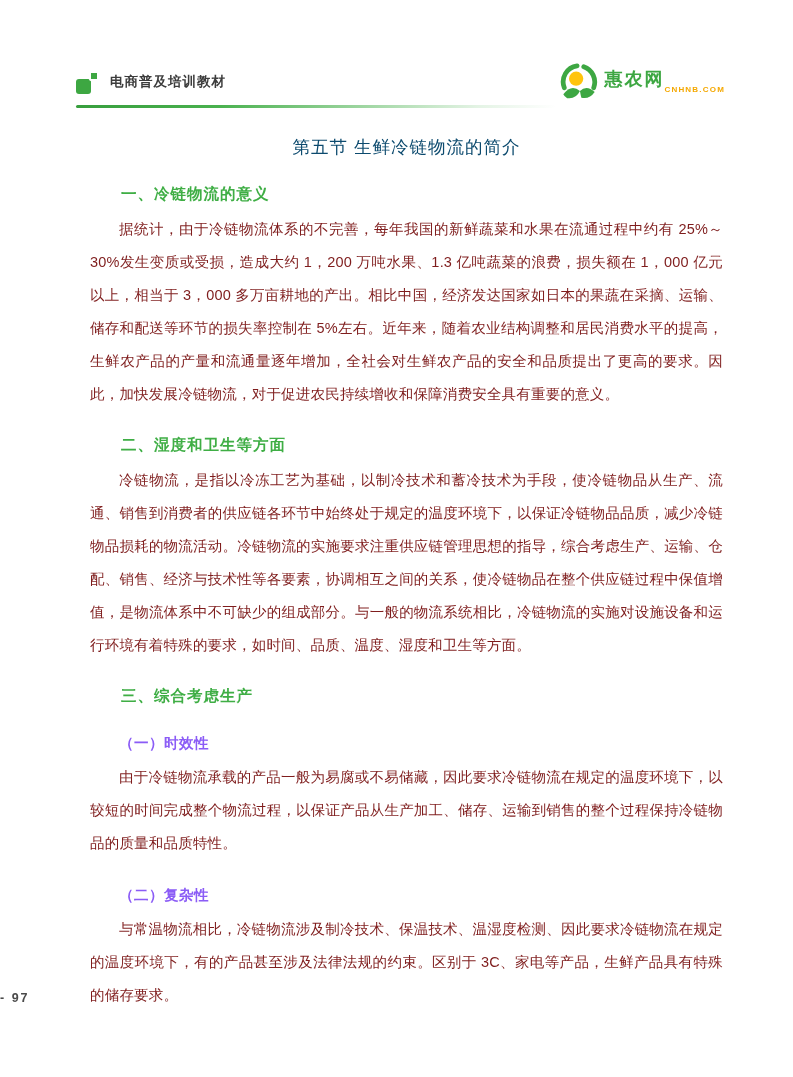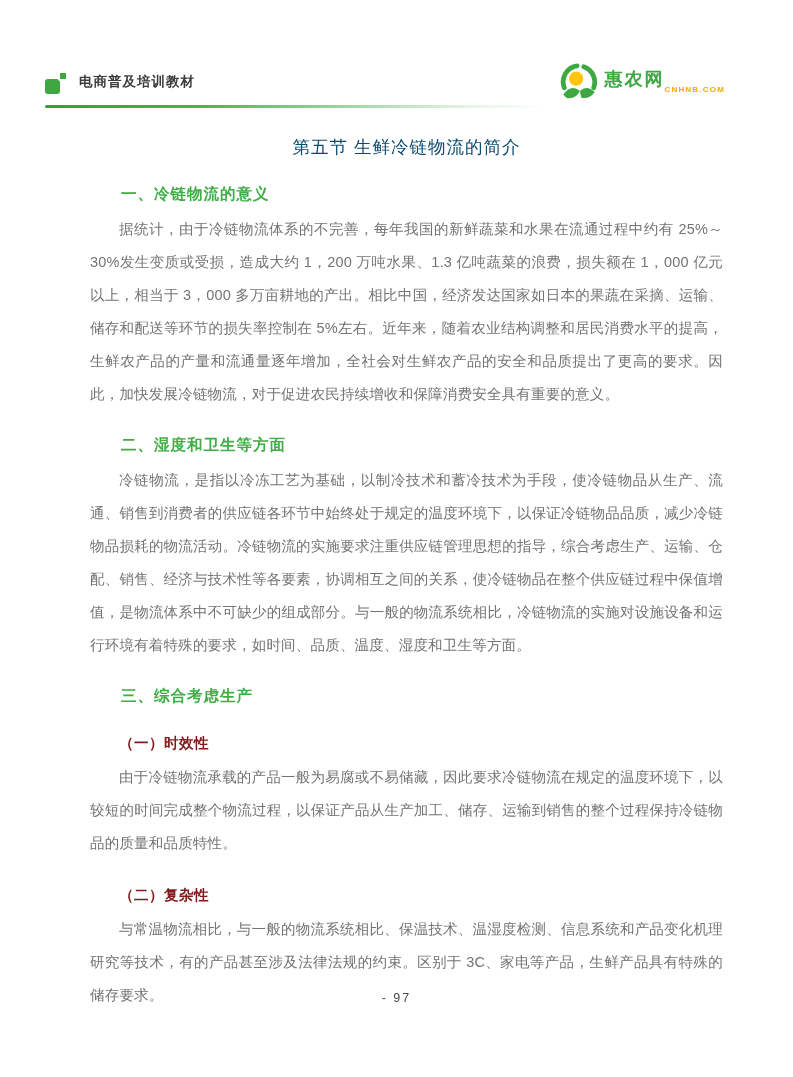--- a/index.html
+++ b/index.html
@@ -7,21 +7,21 @@
   body {
     width: 793px; height: 1077px;
     font-family: "Liberation Sans", "DejaVu Sans", sans-serif;
     color: #262626;
     position: relative;
     overflow: hidden;
   }
   .page { width: 793px; height: 1077px; position: relative; background: #fff; }
 
   
-  .header { padding: 62px 68px 0 45px; }
+  .header { padding: 62px 68px 0 76px; }
   .header-row { display: flex; align-items: center; justify-content: space-between; height: 40px; }
   .header-left { display: flex; align-items: center; gap: 11px; }
   .logo-squares { position: relative; width: 23px; height: 23px; display: inline-block; }
   .sq { position: absolute; background: #3DA742; }
   .sq.big { left: 0; bottom: 0; width: 15px; height: 15px; border-radius: 3px; }
   .sq.small { top: 0; right: 0; width: 10px; height: 10px; border-radius: 2px; border: 2px solid #ffffff; }
   .booklet-title { font-size: 13.5px; font-weight: bold; color: #3c3c3c; letter-spacing: 1px; }
 
   .brand { display: flex; align-items: center; gap: 6px; }
   .brand-emblem { width: 38px; height: 38px; }
@@ -49,39 +49,39 @@
   }
   .sec-heading {
     margin-top: 22px;
     font-size: 15.5px; font-weight: bold;
     color: #3FAE45; letter-spacing: 1px;
     line-height: 24px;
     text-indent: 2em;
   }
   .sub-heading {
     margin-top: 24px;
-    font-size: 14.5px; font-weight: bold; color: #7f1d1d;
+    font-size: 14.5px; font-weight: bold; color: #8b5cf6;
     line-height: 22px;
     text-indent: 2em;
     letter-spacing: 0.5px;
   }
   .body-text {
     margin-top: 7px;
-    font-size: 14.5px; color: #737373;
+    font-size: 14.5px; color: #7f1d1d;
     line-height: 33px;
     text-align: justify;
     text-indent: 2em;
     letter-spacing: 0.2px;
   }
 
   
   .page-footer {
     position: absolute; left: 0; right: 0; bottom: 72px;
-    text-align: center;
-    font-size: 12.5px; color: #4a4a4a; letter-spacing: 2px;
+    text-align: left;
+    font-size: 12.5px; color: #4a4a4a; letter-spacing: 2px; font-weight: bold;
   }
 </style>
 </head>
 <body>
 
 <div class="page">
 
   <header class="header">
     <div class="header-row">
       <div class="header-left">
@@ -117,18 +117,18 @@
 
     <h2 class="sec-heading">二、湿度和卫生等方面</h2>
     <p class="body-text">冷链物流，是指以冷冻工艺为基础，以制冷技术和蓄冷技术为手段，使冷链物品从生产、流通、销售到消费者的供应链各环节中始终处于规定的温度环境下，以保证冷链物品品质，减少冷链物品损耗的物流活动。冷链物流的实施要求注重供应链管理思想的指导，综合考虑生产、运输、仓配、销售、经济与技术性等各要素，协调相互之间的关系，使冷链物品在整个供应链过程中保值增值，是物流体系中不可缺少的组成部分。与一般的物流系统相比，冷链物流的实施对设施设备和运行环境有着特殊的要求，如时间、品质、温度、湿度和卫生等方面。</p>
 
     <h2 class="sec-heading">三、综合考虑生产</h2>
 
     <h3 class="sub-heading">（一）时效性</h3>
     <p class="body-text">由于冷链物流承载的产品一般为易腐或不易储藏，因此要求冷链物流在规定的温度环境下，以较短的时间完成整个物流过程，以保证产品从生产加工、储存、运输到销售的整个过程保持冷链物品的质量和品质特性。</p>
 
     <h3 class="sub-heading">（二）复杂性</h3>
-    <p class="body-text">与常温物流相比，与一般的物流系统相比、保温技术、温湿度检测、信息系统和产品变化机理研究等技术，有的产品甚至涉及法律法规的约束。区别于 3C、家电等产品，生鲜产品具有特殊的储存要求。</p>
+    <p class="body-text">与常温物流相比，冷链物流涉及制冷技术、保温技术、温湿度检测、因此要求冷链物流在规定的温度环境下，有的产品甚至涉及法律法规的约束。区别于 3C、家电等产品，生鲜产品具有特殊的储存要求。</p>
   </main>
 
   <footer class="page-footer">- 97</footer>
 
 </div>
 
 </body></html>

